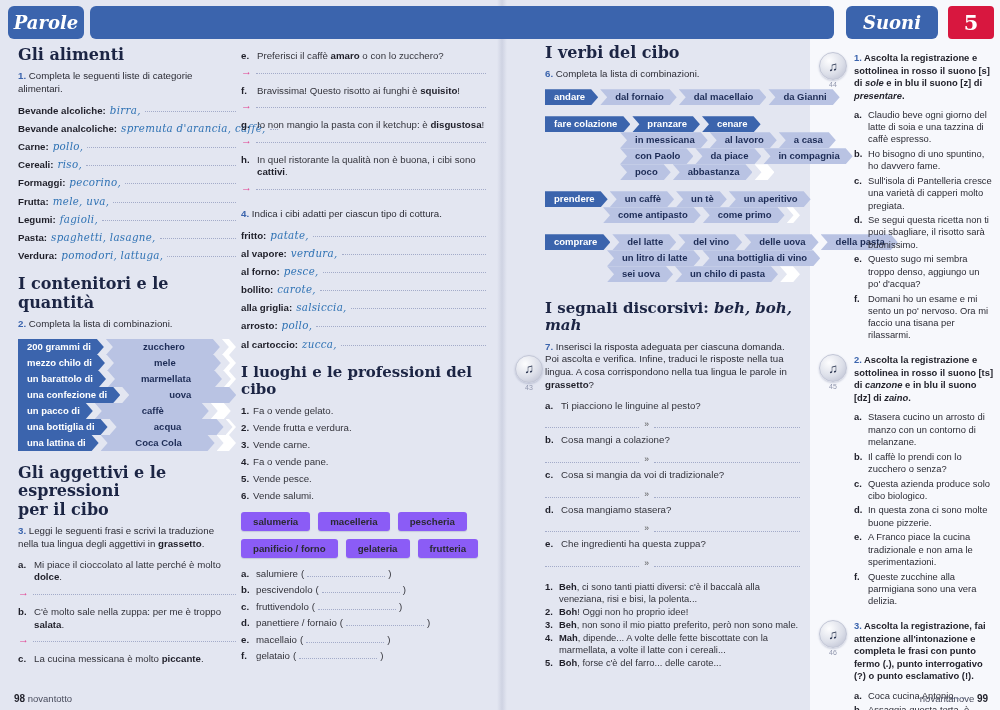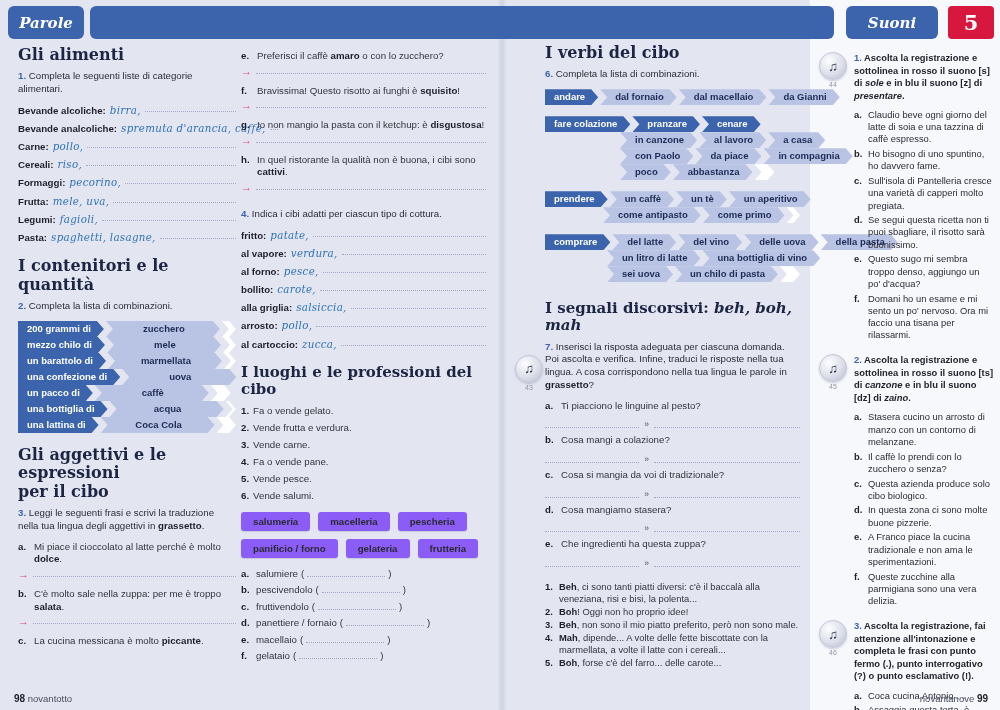--- a/index.html
+++ b/index.html
@@ -4,21 +4,21 @@
 <style>
   html,body{margin:0;padding:0;}
   #page{position:relative;width:1000px;height:710px;background:#e3e6f1;overflow:hidden;
         font-family:"Liberation Sans",sans-serif;color:#33333b;}
   .sidepanel{position:absolute;left:810px;top:0;width:190px;height:710px;background:#f7f8fc;}
   .gutter{position:absolute;left:497px;top:0;width:10px;height:710px;
           background:linear-gradient(to right,rgba(100,110,150,0),rgba(100,110,150,.16),rgba(100,110,150,0));}
   
   .tab{position:absolute;top:6px;height:33px;background:#3b64ad;border-radius:6px;color:#fff;
        display:flex;align-items:center;justify-content:center;
-       font-family:"DejaVu Serif",serif;font-style:italic;font-weight:bold;font-size:15px;}
+       font-family:"DejaVu Serif",serif;font-style:italic;font-weight:bold;font-size:18px;}
   .tab-parole{left:8px;width:76px;}
   .headbar{position:absolute;left:90px;top:6px;width:744px;height:33px;background:#3b64ad;border-radius:6px;}
   .tab-suoni{left:846px;width:92px;}
   .unitbox{position:absolute;left:948px;top:6px;width:46px;height:33px;background:#d8173f;border-radius:4px;
            color:#fff;display:flex;align-items:center;justify-content:center;
            font-family:"DejaVu Serif",serif;font-weight:bold;font-size:21px;}
   
   .col{position:absolute;top:46px;}
   .col1{left:18px;width:218px;}
   .col2{left:241px;width:245px;}
@@ -157,20 +157,25 @@
           <span class="hand">fagioli,</span>
           <span class="dotfill"></span>
         </div>
 
         <div class="frow">
           <span class="flabel">Pasta:</span>
           <span class="hand">spaghetti, lasagne,</span>
           <span class="dotfill"></span>
         </div>
 
+        <div class="frow">
+          <span class="flabel">Verdura:</span>
+          <span class="hand">pomodori, lattuga,</span>
+          <span class="dotfill"></span>
+        </div>
       </div>
 
     <h2 class="mt">I contenitori e le quantità</h2>
     <p class="intro"><span class="num">2.</span> <span>Completa la lista di combinazioni.</span></p>
     <div>
 
         <div class="crow">
           <span class="chip dark head">200 grammi di</span>
           <span class="chip light follow">zucchero</span>
           <span class="chip tailc"></span>
@@ -453,21 +458,21 @@
         <span class="chip light follow">dal macellaio</span>
         <span class="chip light follow">da Gianni</span>
         <span class="chip tailc"></span>
       </div>
     <div class="vrow gap-top">
         <span class="chip dark head">fare colazione</span>
         <span class="chip dark follow">pranzare</span>
         <span class="chip dark follow">cenare</span>
       </div>
     <div class="vrow ind1">
-        <span class="chip light follow">in canzone</span>
+        <span class="chip light follow">in messicana</span>
         <span class="chip light follow">al lavoro</span>
         <span class="chip light follow">a casa</span>
         <span class="chip tailc"></span>
       </div>
     <div class="vrow ind1">
         <span class="chip light follow">con Paolo</span>
         <span class="chip light follow">da piace</span>
         <span class="chip light follow">in compagnia</span>
         <span class="chip tailc"></span>
       </div>

